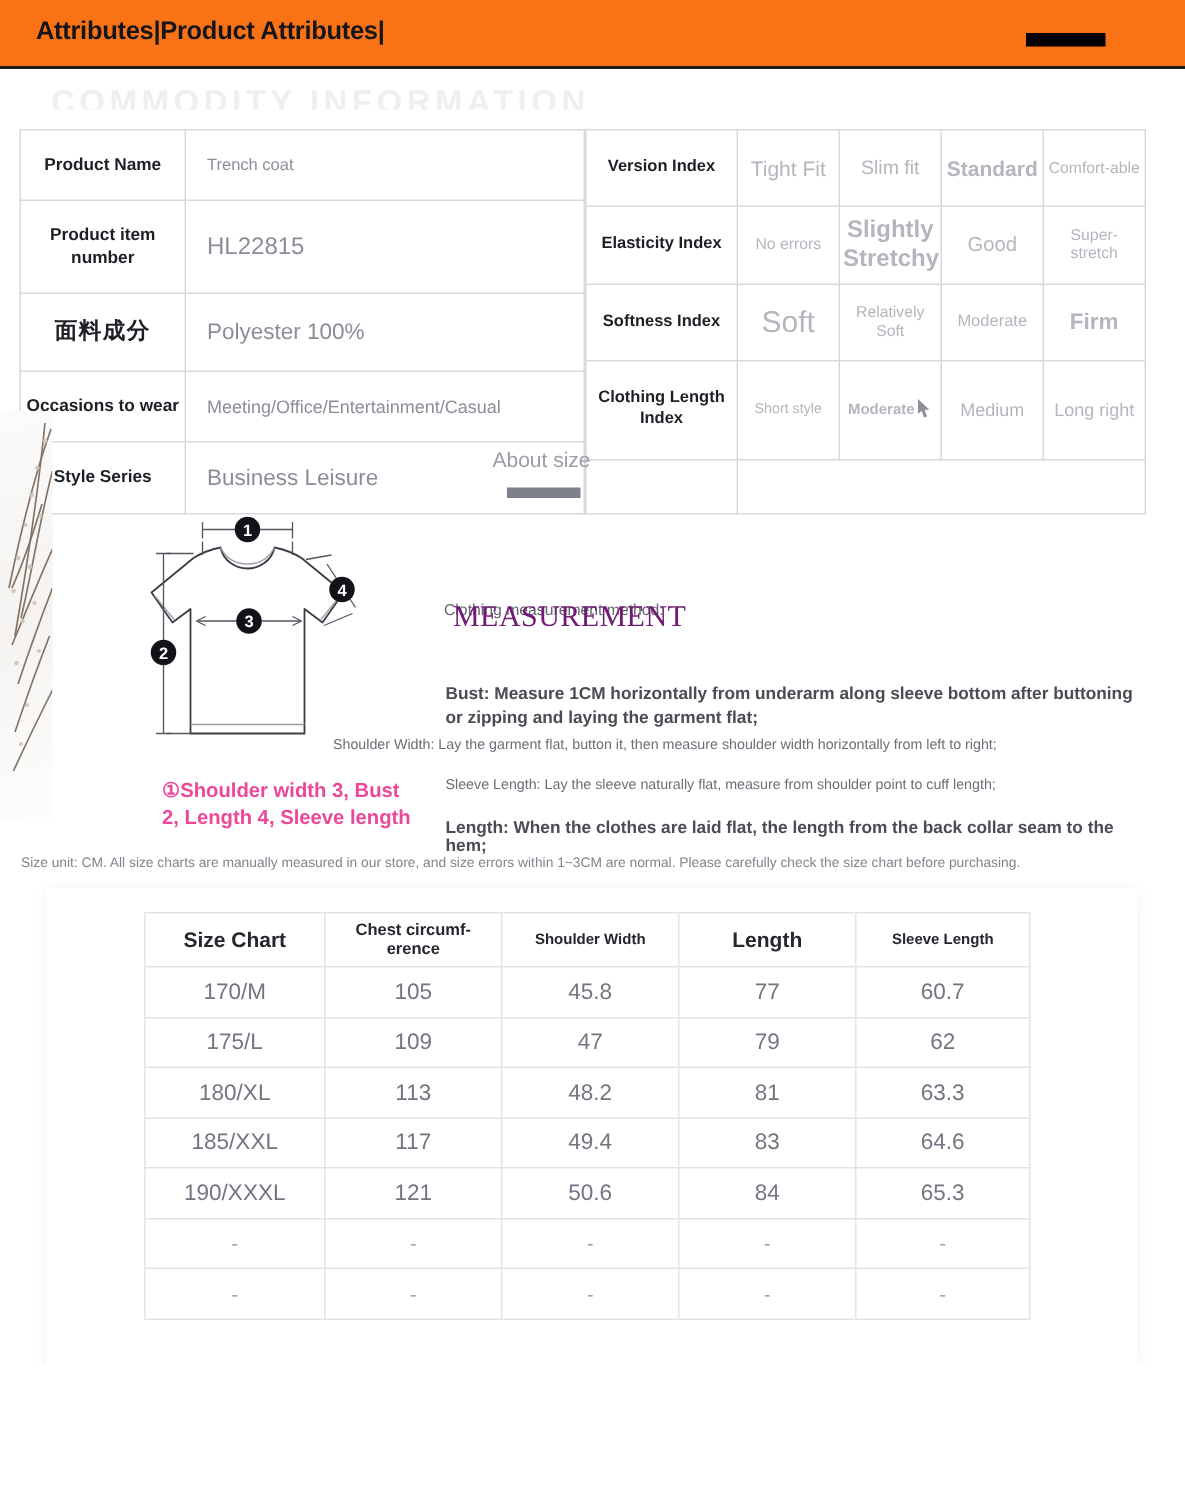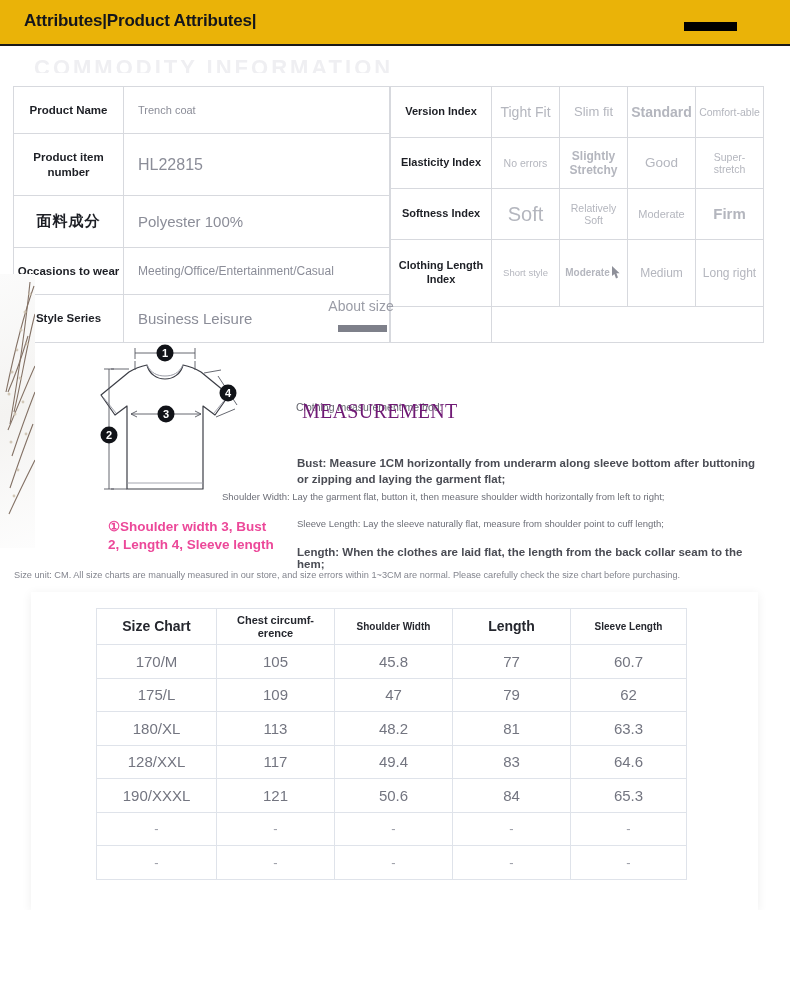--- a/index.html
+++ b/index.html
@@ -17,21 +17,21 @@
     width: 790px;
     height: 996px;
     background: #ffffff;
   }
 
   
   .header {
     position: absolute;
     left: 0; top: 0;
     width: 790px; height: 46px;
-    background: #eab308;
+    background: #f97316;
     border-bottom: 2px solid #1a1a1a;
   }
   .header-title {
     position: absolute;
     left: 24px; top: 11px;
     font-size: 17px;
     font-weight: bold;
     color: #14161c;
     letter-spacing: -0.2px;
     white-space: nowrap;
@@ -116,21 +116,21 @@
     padding: 4px 2px;
     color: #b4b6be;
   }
 
   
   .lvl-1 { font-size: 14px; color: #a7a9b3; }
   .lvl-2 { font-size: 13px; color: #a7a9b3; }
   .lvl-3 { font-size: 14px; color: #3c3e46; font-weight: bold; }
   .lvl-4 { font-size: 10.5px; color: #b0b2ba; }
   .lvl-a { font-size: 10.5px; color: #6f7179; }
-  .lvl-b { font-size: 12px; color: #6f7179; font-weight: bold; margin-top: 27px; }
+  .lvl-b { font-size: 16px; color: #6f7179; font-weight: bold; margin-top: 27px; }
   .lvl-c { font-size: 13.5px; color: #b4b6be; }
   .lvl-d { font-size: 10.5px; color: #b0b2ba; }
   .lvl-soft { font-size: 20px; color: #6f7179; }
   .lvl-relsoft { font-size: 10.5px; color: #9a9ca6; }
   .lvl-mod { font-size: 11px; color: #cfd1d7; }
   .lvl-firm { font-size: 15px; color: #1d1f25; font-weight: bold; }
   .lvl-short { font-size: 9.5px; color: #b8bac2; }
   .lvl-moderate { font-size: 10px; color: #3c3e46; font-weight: bold; }
   .lvl-medium { font-size: 12px; color: #c2c4cb; }
   .lvl-long { font-size: 12px; color: #b0b2ba; }
@@ -503,21 +503,21 @@
         <td>62</td>
       </tr>
       <tr>
         <td>180/XL</td>
         <td>113</td>
         <td>48.2</td>
         <td>81</td>
         <td>63.3</td>
       </tr>
       <tr>
-        <td>128/XXL</td>
+        <td>185/XXL</td>
         <td>117</td>
         <td>49.4</td>
         <td>83</td>
         <td>64.6</td>
       </tr>
       <tr>
         <td>190/XXXL</td>
         <td>121</td>
         <td>50.6</td>
         <td>84</td>

